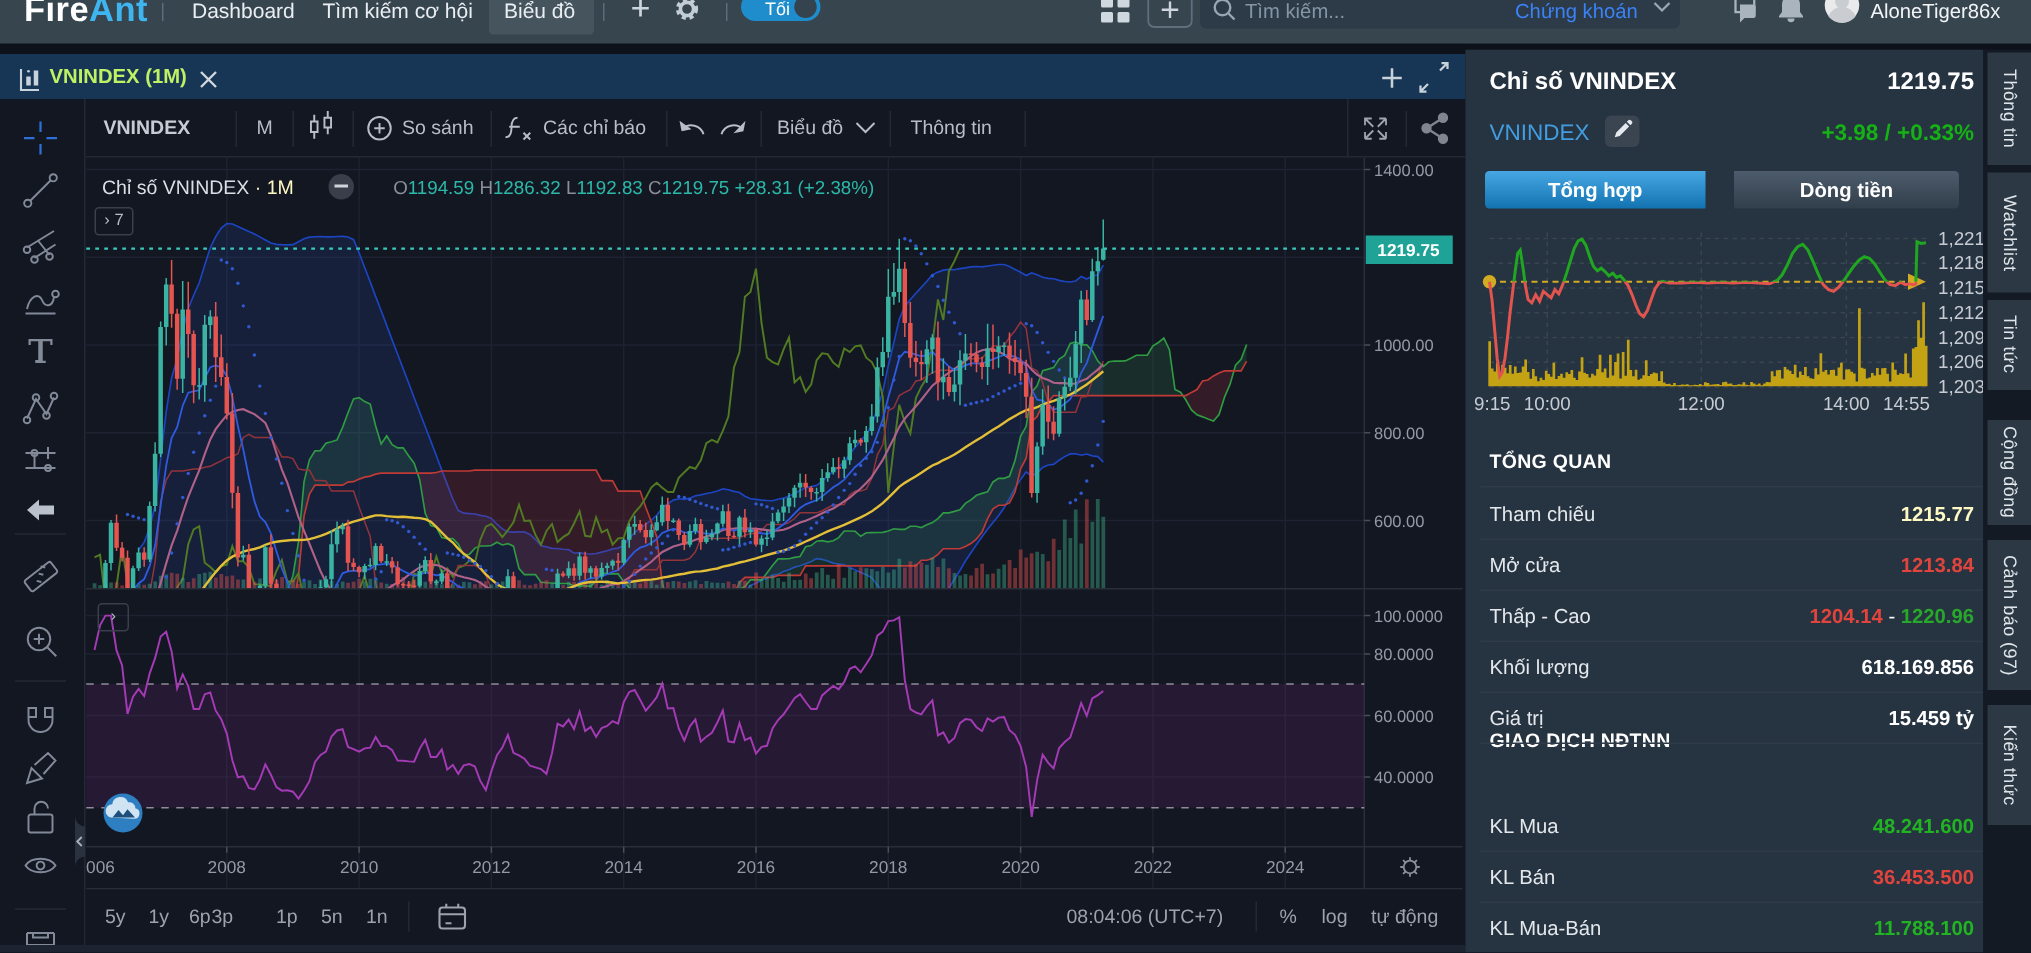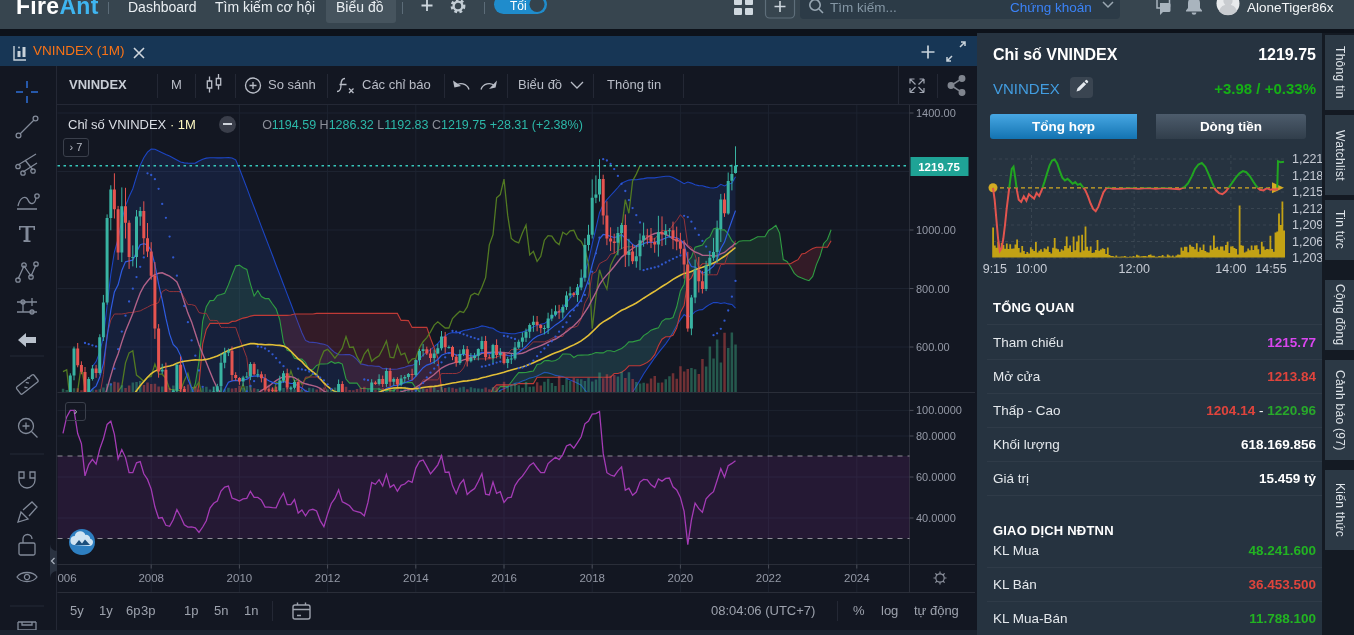--- a/index.html
+++ b/index.html
@@ -356,21 +356,21 @@
         <rect x="17.5" y="15" width="3" height="6" fill="#c8d2da" stroke="none"></rect>
         <rect x="22.5" y="11" width="3" height="10" fill="#c8d2da" stroke="none"></rect>
         <circle cx="19" cy="11.5" r="0.9" fill="#c8d2da" stroke="none"></circle>
 </g>
 <path d="M134 12l10 10M144 12l-10 10" stroke="#cfd6dd" stroke-width="1.6"></path>
 <path d="M928 9.5v13M921.5 16h13" stroke="#c8d2da" stroke-width="1.7"></path>
 <g stroke="#c8d2da" stroke-width="1.5" fill="none">
         <path d="M952 20l-5 5M960 11l5-5M951 25h-4v-4M961 6h4v4"></path>
       </g>
 </svg>
-<div class="abs" style="left:33px;top:43px;font-size:13.5px;font-weight:normal;color:#f97316;z-index:7">VNINDEX (1M)</div>
+<div class="abs" style="left:33px;top:43px;font-size:13.5px;font-weight:bold;color:#bef264;z-index:7">VNINDEX (1M)</div>
 
 <div id="toolbar" class="abs">
 <div class="tbi" style="left:12px;font-weight:bold;color:#c7ccd4">VNINDEX</div>
 <div class="tbi" style="left:114px">M</div>
 <div class="tbi" style="left:211px">So sánh</div>
 <div class="tbi" style="left:305px">Các chỉ báo</div>
 <div class="tbi" style="left:461px">Biểu đồ</div>
 <div class="tbi" style="left:550px">Thông tin</div>
 <div class="sep" style="left:100px"></div>
       <div class="sep" style="left:138px"></div>
@@ -538,24 +538,24 @@
 <div class="abs" style="left:16px;top:47px;font-size:15px;color:#429de0">VNINDEX</div>
 <div class="abs" style="left:93px;top:44px;width:23px;height:21px;background:#3a4551;border-radius:4px">
 <svg width="23" height="21" viewBox="0 0 23 21">
           <path d="M6.5 14.5l1-3.2 6.3-6.3 2.3 2.3-6.3 6.3zM14.6 4.2l1 -1a1.1 1.1 0 0 1 1.6 0l.7.7a1.1 1.1 0 0 1 0 1.6l-1 1z" fill="#e4e9ee"></path>
         </svg></div>
 <div class="abs" style="right:6px;top:47px;font-size:15px;font-weight:bold;color:#15b115">+3.98 / +0.33%</div>
 <div class="tabbtn" style="left:13px;width:147px;background:linear-gradient(#47a7e3,#1373b1);border-radius:3px 0 0 3px">Tổng hợp</div>
 <div class="tabbtn" style="left:179px;width:150px;background:linear-gradient(#4d5c6c,#313e4b);border-radius:0 3px 3px 0">Dòng tiền</div>
 <div class="sbhead" style="top:267px">TỔNG QUAN</div>
 <div class="sbsep" style="top:291px"></div>
-<div class="sbhead" style="top:490px">GIAO DỊCH NĐTNN</div>
+<div class="sbhead" style="top:453px">GIAO DỊCH NĐTNN</div>
 <div class="sbrow" style="top:292px">
         <span class="l">Tham chiếu</span>
-        <span class="v"><span style="color:#d946ef">1215.77</span></span>
+        <span class="v"><span style="color:#fef9c3">1215.77</span></span>
       </div>
       <div class="sbsep" style="top:326px"></div>
       <div class="sbrow" style="top:326px">
         <span class="l">Mở cửa</span>
         <span class="v"><span style="color:#e0443c">1213.84</span></span>
       </div>
       <div class="sbsep" style="top:360px"></div>
       <div class="sbrow" style="top:360px">
         <span class="l">Thấp - Cao</span>
         <span class="v"><span style="color:#e0443c">1204.14</span> <span style="color:#fff;font-weight:normal">-</span> <span style="color:#28a82a">1220.96</span></span>

